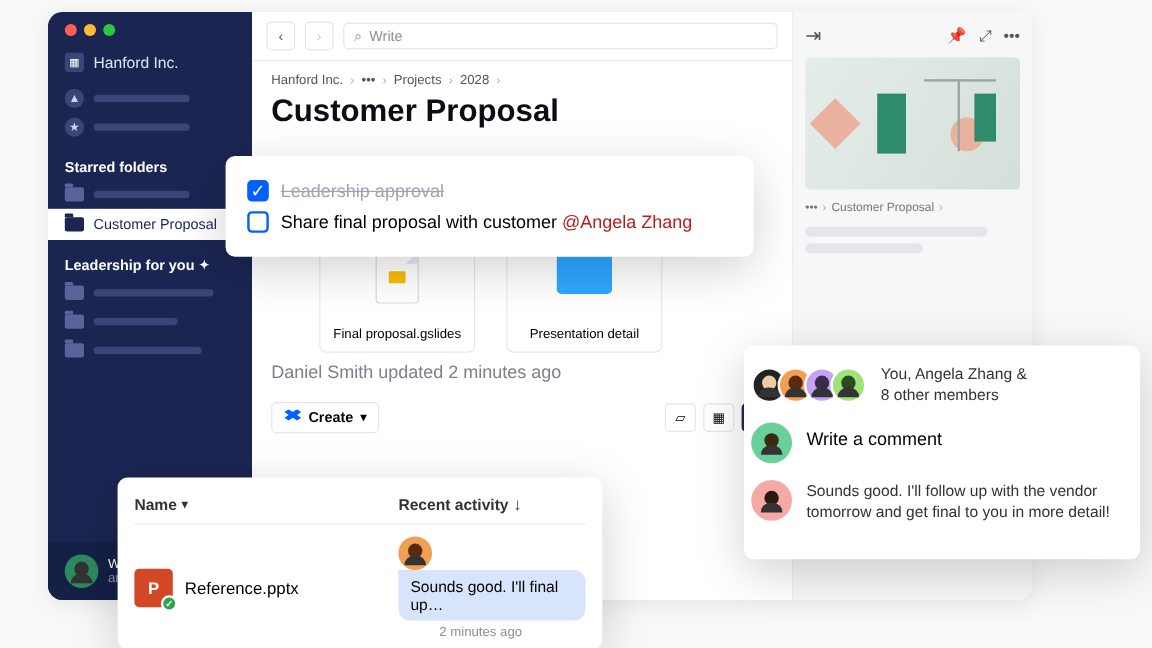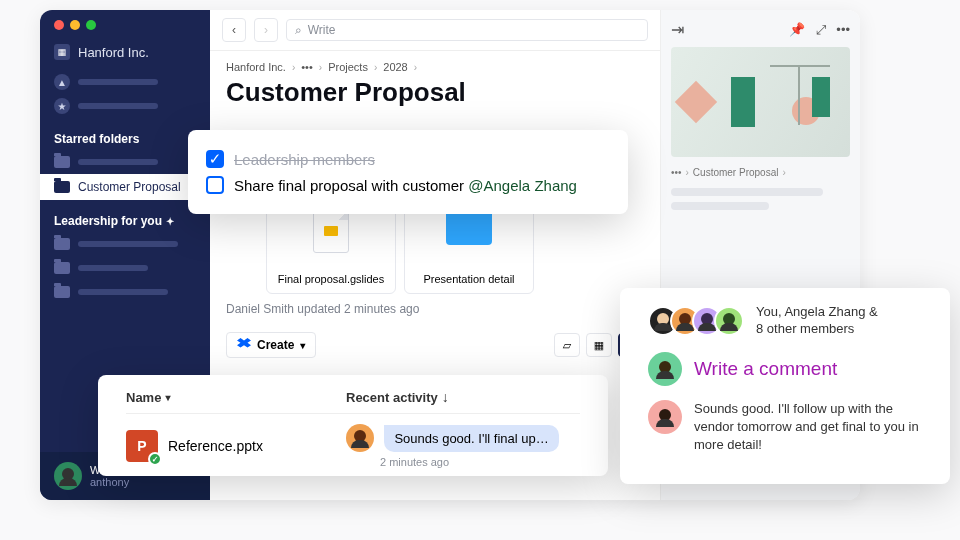--- a/index.html
+++ b/index.html
@@ -24,30 +24,30 @@
   .avatar{width:28px;height:28px;border-radius:50%;background:#2d8a5f;display:flex;align-items:center;justify-content:center;font-size:14px;}
   .main{flex:1;display:flex;flex-direction:column;}
   .topbar{display:flex;align-items:center;gap:8px;padding:8px 12px;border-bottom:1px solid #eee;}
   .nav-btn{width:24px;height:24px;border:1px solid #e4e6eb;border-radius:4px;display:flex;align-items:center;justify-content:center;font-size:12px;color:#555;cursor:pointer;}
   .search{flex:1;display:flex;align-items:center;gap:6px;border:1px solid #e4e6eb;border-radius:4px;padding:3px 8px;color:#8a8f98;font-size:12px;}
   .content{padding:10px 16px;flex:1;overflow:hidden;}
   .crumbs{display:flex;align-items:center;gap:6px;font-size:11px;color:#555;}
   .crumbs span{display:inline-flex;align-items:center;}
   .chev{color:#aaa;font-size:10px;}
   h1.page-title{font-size:26px;font-weight:700;color:#0c0e16;margin:4px 0 12px;}
-  .files{display:flex;gap:8px;margin-top:90px;padding-left:40px;}
+  .files{display:flex;gap:26px;margin-top:90px;padding-left:40px;}
   .card{width:130px;height:96px;border:1px solid #e6e8ee;border-radius:6px;display:flex;flex-direction:column;align-items:center;justify-content:space-between;padding:10px 6px 8px;font-size:11px;text-align:center;gap:4px;position:relative;}
   .pin{position:absolute;top:4px;left:6px;color:#c3c7d1;font-size:10px;}
   .file-ic{width:36px;height:44px;background:#fff;border:1px solid #d8dbe3;border-radius:3px;position:relative;}
   .file-ic::after{content:"";position:absolute;top:0;right:0;width:10px;height:10px;background:linear-gradient(135deg,transparent 50%,#e8eaf0 50%);}
   .file-ic .g{position:absolute;inset:0;margin:auto;width:14px;height:10px;background:#fbbc04;border-radius:1px;}
   .folder-blue{width:46px;height:36px;background:#2ea7ff;border-radius:4px;position:relative;}
   .folder-blue::before{content:"";position:absolute;top:-6px;left:3px;width:18px;height:8px;background:#2ea7ff;border-radius:3px 3px 0 0;}
   .file-ic .globe{position:absolute;inset:0;margin:auto;width:14px;height:14px;border:2px solid #2e7cd6;border-radius:50%;}
-  .meta{font-size:12px;color:#7b808c;margin-top:8px;}
+  .meta{font-size:15px;color:#7b808c;margin-top:8px;}
   .toolbar{display:flex;align-items:center;justify-content:space-between;margin-top:16px;}
   .create-btn{display:flex;align-items:center;gap:6px;border:1px solid #e4e6eb;border-radius:4px;padding:5px 10px;font-size:12px;font-weight:600;cursor:pointer;}
   .create-btn .dbx{width:14px;height:14px;background:#0061fe;clip-path:polygon(25% 0,50% 17%,75% 0,100% 17%,75% 34%,100% 51%,75% 68%,50% 51%,25% 68%,0 51%,25% 34%,0 17%);}
   .view-toggles{display:flex;gap:6px;}
   .vt{width:26px;height:24px;border:1px solid #e4e6eb;border-radius:4px;display:flex;align-items:center;justify-content:center;font-size:11px;cursor:pointer;}
   .vt.active{background:#1b2552;color:#fff;border-color:#1b2552;}
   .inspector{width:200px;background:#f6f7f9;padding:10px;border-left:1px solid #eee;}
   .insp-top{display:flex;justify-content:space-between;align-items:center;margin-bottom:8px;color:#555;}
   .insp-btns{display:flex;gap:10px;color:#555;font-size:13px;}
   .preview{width:100%;height:110px;background:linear-gradient(120deg,#e4ede8 0%,#d5dfda 100%);border-radius:4px;margin-bottom:10px;position:relative;overflow:hidden;}
@@ -60,46 +60,46 @@
   .s6{width:18px;height:40px;background:#2e8b6b;right:20px;top:30px;}
   .insp-crumb{font-size:10px;color:#777;display:flex;align-items:center;gap:4px;margin-bottom:10px;}
   .insp-line{height:8px;background:#e4e6eb;border-radius:4px;margin-bottom:6px;}
 
   
   .tasks{position:absolute;left:188px;top:130px;width:440px;background:#fff;border-radius:8px;box-shadow:0 10px 40px rgba(0,0,0,0.18);padding:16px 18px;}
   .task{display:flex;align-items:center;gap:10px;font-size:15px;padding:4px 0;}
   .chk{width:18px;height:18px;border:2px solid #0061fe;border-radius:4px;display:flex;align-items:center;justify-content:center;flex-shrink:0;}
   .chk.done{background:#0061fe;color:#fff;}
   .task.done span.txt{text-decoration:line-through;color:#a0a4af;}
-  .mention{color:#14532d;}
-
-  .filepanel{position:absolute;left:98px;top:375px;width:510px;background:#fff;border-radius:8px;box-shadow:0 10px 40px rgba(0,0,0,0.18);padding:14px 28px 8px;}
+  .mention{color:#b91c1c;}
+
+  .filepanel{position:absolute;left:98px;top:398px;width:404px;background:#fff;border-radius:8px;box-shadow:0 10px 40px rgba(0,0,0,0.18);padding:14px 14px 8px;}
   .fp-head{display:flex;font-size:13px;font-weight:600;color:#333;border-bottom:1px solid #eee;padding-bottom:8px;}
   .fp-head .col1{width:220px;display:flex;align-items:center;gap:4px;}
   .fp-head .col2{flex:1;display:flex;align-items:center;gap:4px;}
   .fp-row{display:flex;align-items:center;padding:10px 0 0;}
   .ppt{width:32px;height:32px;background:#d24726;border-radius:4px;position:relative;margin-right:10px;display:flex;align-items:center;justify-content:center;color:#fff;font-weight:700;font-size:14px;}
   .ppt .ok{position:absolute;right:-4px;bottom:-4px;width:14px;height:14px;border-radius:50%;background:#2ea44f;border:2px solid #fff;color:#fff;font-size:8px;display:flex;align-items:center;justify-content:center;}
   .fp-name{width:178px;font-size:14px;}
   .fp-act{flex:1;}
   .fp-av{width:28px;height:28px;border-radius:50%;background:#f0a050;display:inline-flex;align-items:center;justify-content:center;vertical-align:middle;margin-right:6px;}
   .fp-msg{display:inline-block;background:#d8e4fb;border-radius:0 10px 10px 10px;padding:6px 10px;font-size:13px;vertical-align:middle;}
   .fp-meta{font-size:11px;color:#8a8f98;margin-top:4px;margin-left:34px;}
 
-  .comments{position:absolute;right:10px;top:288px;width:330px;background:#fff;border-radius:8px;box-shadow:0 10px 40px rgba(0,0,0,0.18);padding:16px 28px;}
+  .comments{position:absolute;right:10px;top:288px;width:330px;background:#fff;border-radius:8px;box-shadow:0 10px 40px rgba(0,0,0,0.18);padding:16px 6px;}
   .members{display:flex;align-items:center;gap:12px;margin-bottom:14px;}
   .av-stack{display:flex;}
   .av{width:30px;height:30px;border-radius:50%;border:2px solid #fff;margin-left:-8px;display:flex;align-items:center;justify-content:center;}
   .av:first-child{margin-left:0;}
   .av.a{background:#222;} .av.b{background:#f0a050;} .av.c{background:#c4a3f5;} .av.d{background:#9fe27a;}
   .members-txt{font-size:13px;color:#333;line-height:1.3;}
   .comment-row{display:flex;gap:12px;margin-bottom:14px;}
   .c-av{width:34px;height:34px;border-radius:50%;flex-shrink:0;display:flex;align-items:center;justify-content:center;}
   .c-av.e{background:#6ad09a;} .c-av.f{background:#f5a9a4;}
-  .c-input{color:#a21caf;font-size:19px;padding-top:6px;}
+  .c-input{color:#000000;font-size:15px;padding-top:6px;}
   .c-text{font-size:13px;color:#333;line-height:1.4;}
   .head-sil{width:12px;height:12px;border-radius:50%;background:#333;position:relative;top:-2px;}
   .head-sil::after{content:"";position:absolute;top:10px;left:-3px;width:18px;height:8px;background:#333;border-radius:8px 8px 0 0;}
   .down{font-size:10px;}
 </style>
 </head>
 <body>
 
 <div class="app">
 
@@ -237,21 +237,21 @@
         <span class="chev">›</span>
     </div>
     <div class="insp-line" style="width:85%"></div>
     <div class="insp-line" style="width:55%"></div>
   </aside>
 </div>
 
 <div class="tasks">
   <div class="task done">
     <span class="chk done">✓</span>
-    <span class="txt">Leadership members</span>
+    <span class="txt">Leadership approval</span>
   </div>
   <div class="task">
     <span class="chk"></span>
     <span class="txt"><span>Share final proposal with customer </span><span class="mention">@Angela Zhang</span></span>
   </div>
 </div>
 
 <div class="filepanel">
   <div class="fp-head">
     <div class="col1">

